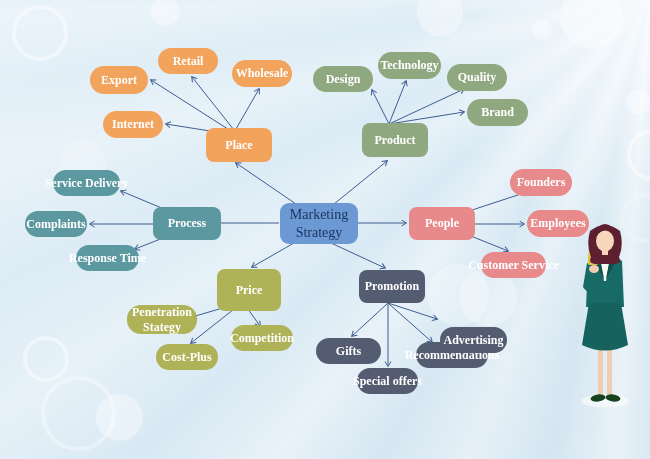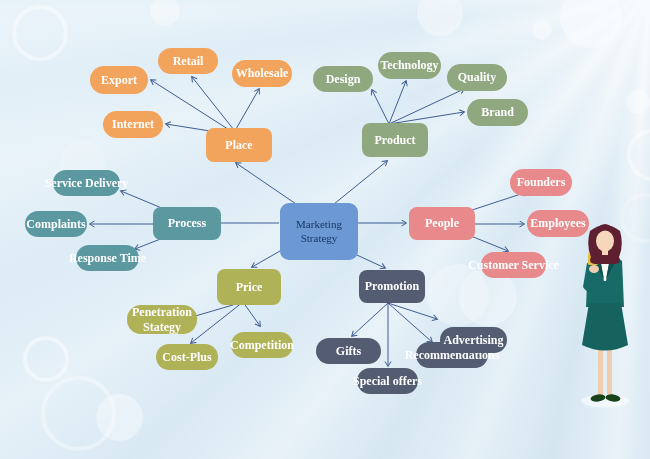--- a/index.html
+++ b/index.html
@@ -30,21 +30,21 @@
   .bokeh{position:absolute;border-radius:50%;}
   .bokeh.fill{background:rgba(255,255,255,0.38);}
   .bokeh.ring{border:4px solid rgba(255,255,255,0.45);}
   .node{
     position:absolute;display:flex;align-items:center;justify-content:center;
     text-align:center;font-size:12px;line-height:1.25;color:#fff;white-space:nowrap;font-weight:bold;
   }
   .node.main{border-radius:8px;}
   .node.child{border-radius:14px;}
   .node.wrap{white-space:normal;padding:0 4px;}
-  .node.center{border-radius:9px;font-size:11px;white-space:normal;padding:8px 6px;font-weight:normal;}
+  .node.center{border-radius:9px;font-size:14px;white-space:normal;padding:0 6px;font-weight:normal;}
   #connector-layer{position:absolute;left:0;top:0;pointer-events:none;}
   .woman{position:absolute;left:560px;top:195px;}
 </style>
 </head>
 <body>
 
 <div class="canvas">
 
   <div class="rays"></div>
   <div class="bokeh ring" style="left:12px;top:5px;width:48px;height:48px;"></div>
@@ -110,24 +110,24 @@
       <div class="node child" style="left: 447px; top: 64px; width: 60px; height: 27px; background: rgb(144, 168, 127); color: rgb(255, 255, 255);">Quality</div>
       <div class="node child" style="left: 467px; top: 99px; width: 61px; height: 27px; background: rgb(144, 168, 127); color: rgb(255, 255, 255);">Brand</div>
       <div class="node main wrap" style="left: 153px; top: 207px; width: 60px; height: 33px; background: rgb(92, 152, 160); color: rgb(255, 255, 255);">Process</div>
       <div class="node child" style="left: 53px; top: 170px; width: 67px; height: 26px; background: rgb(92, 152, 160); color: rgb(255, 255, 255);">Service Delivery</div>
       <div class="node child" style="left: 25px; top: 211px; width: 62px; height: 26px; background: rgb(92, 152, 160); color: rgb(255, 255, 255); text-align: center;">Complaints</div>
       <div class="node child" style="left: 76px; top: 245px; width: 63px; height: 26px; background: rgb(92, 152, 160); color: rgb(255, 255, 255);">Response Time</div>
       <div class="node main wrap" style="left: 409px; top: 207px; width: 58px; height: 33px; background: rgb(232, 137, 140); color: rgb(255, 255, 255);">People</div>
       <div class="node child" style="left: 510px; top: 169px; width: 62px; height: 27px; background: rgb(232, 137, 140); color: rgb(255, 255, 255);">Founders</div>
       <div class="node child" style="left: 527px; top: 210px; width: 62px; height: 27px; background: rgb(232, 137, 140); color: rgb(255, 255, 255);">Employees</div>
       <div class="node child" style="left: 481px; top: 252px; width: 65px; height: 26px; background: rgb(232, 137, 140); color: rgb(255, 255, 255);">Customer Service</div>
-      <div class="node main wrap" style="left: 217px; top: 269px; width: 56px; height: 36px; background: rgb(175, 178, 87); color: rgb(255, 255, 255);">Price</div>
+      <div class="node main wrap" style="left: 217px; top: 269px; width: 56px; height: 42px; background: rgb(175, 178, 87); color: rgb(255, 255, 255);">Price</div>
       <div class="node child wrap" style="left: 127px; top: 305px; width: 62px; height: 29px; background: rgb(175, 178, 87); color: rgb(255, 255, 255);">Penetration Stategy</div>
       <div class="node child" style="left: 156px; top: 344px; width: 62px; height: 26px; background: rgb(175, 178, 87); color: rgb(255, 255, 255);">Cost-Plus</div>
-      <div class="node child" style="left: 231px; top: 332px; width: 62px; height: 26px; background: rgb(175, 178, 87); color: rgb(255, 255, 255);">Competition</div>
+      <div class="node child" style="left: 231px; top: 325px; width: 62px; height: 26px; background: rgb(175, 178, 87); color: rgb(255, 255, 255);">Competition</div>
       <div class="node main wrap" style="left: 359px; top: 270px; width: 58px; height: 33px; background: rgb(83, 92, 112); color: rgb(255, 255, 255); text-align: center;">Promotion</div>
       <div class="node child" style="left: 316px; top: 338px; width: 65px; height: 26px; background: rgb(83, 92, 112); color: rgb(255, 255, 255);">Gifts</div>
       <div class="node child" style="left: 357px; top: 368px; width: 61px; height: 26px; background: rgb(83, 92, 112); color: rgb(255, 255, 255);">Special offers</div>
       <div class="node child" style="left: 416px; top: 342px; width: 72px; height: 26px; background: rgb(83, 92, 112); color: rgb(255, 255, 255);">Recommendations</div>
       <div class="node child" style="left: 440px; top: 320px; width: 67px; height: 26px; background: rgb(83, 92, 112); color: rgb(255, 255, 255); margin-top: 7px;">Advertising</div>
     </div>
 
   <svg class="woman" width="90" height="230" viewBox="0 0 90 230">
     <ellipse cx="45" cy="206" rx="24" ry="6.5" fill="rgba(255,255,255,0.55)"></ellipse>
     <rect x="38" y="148" width="5" height="54" rx="2.5" fill="#f1cdb0"></rect>

